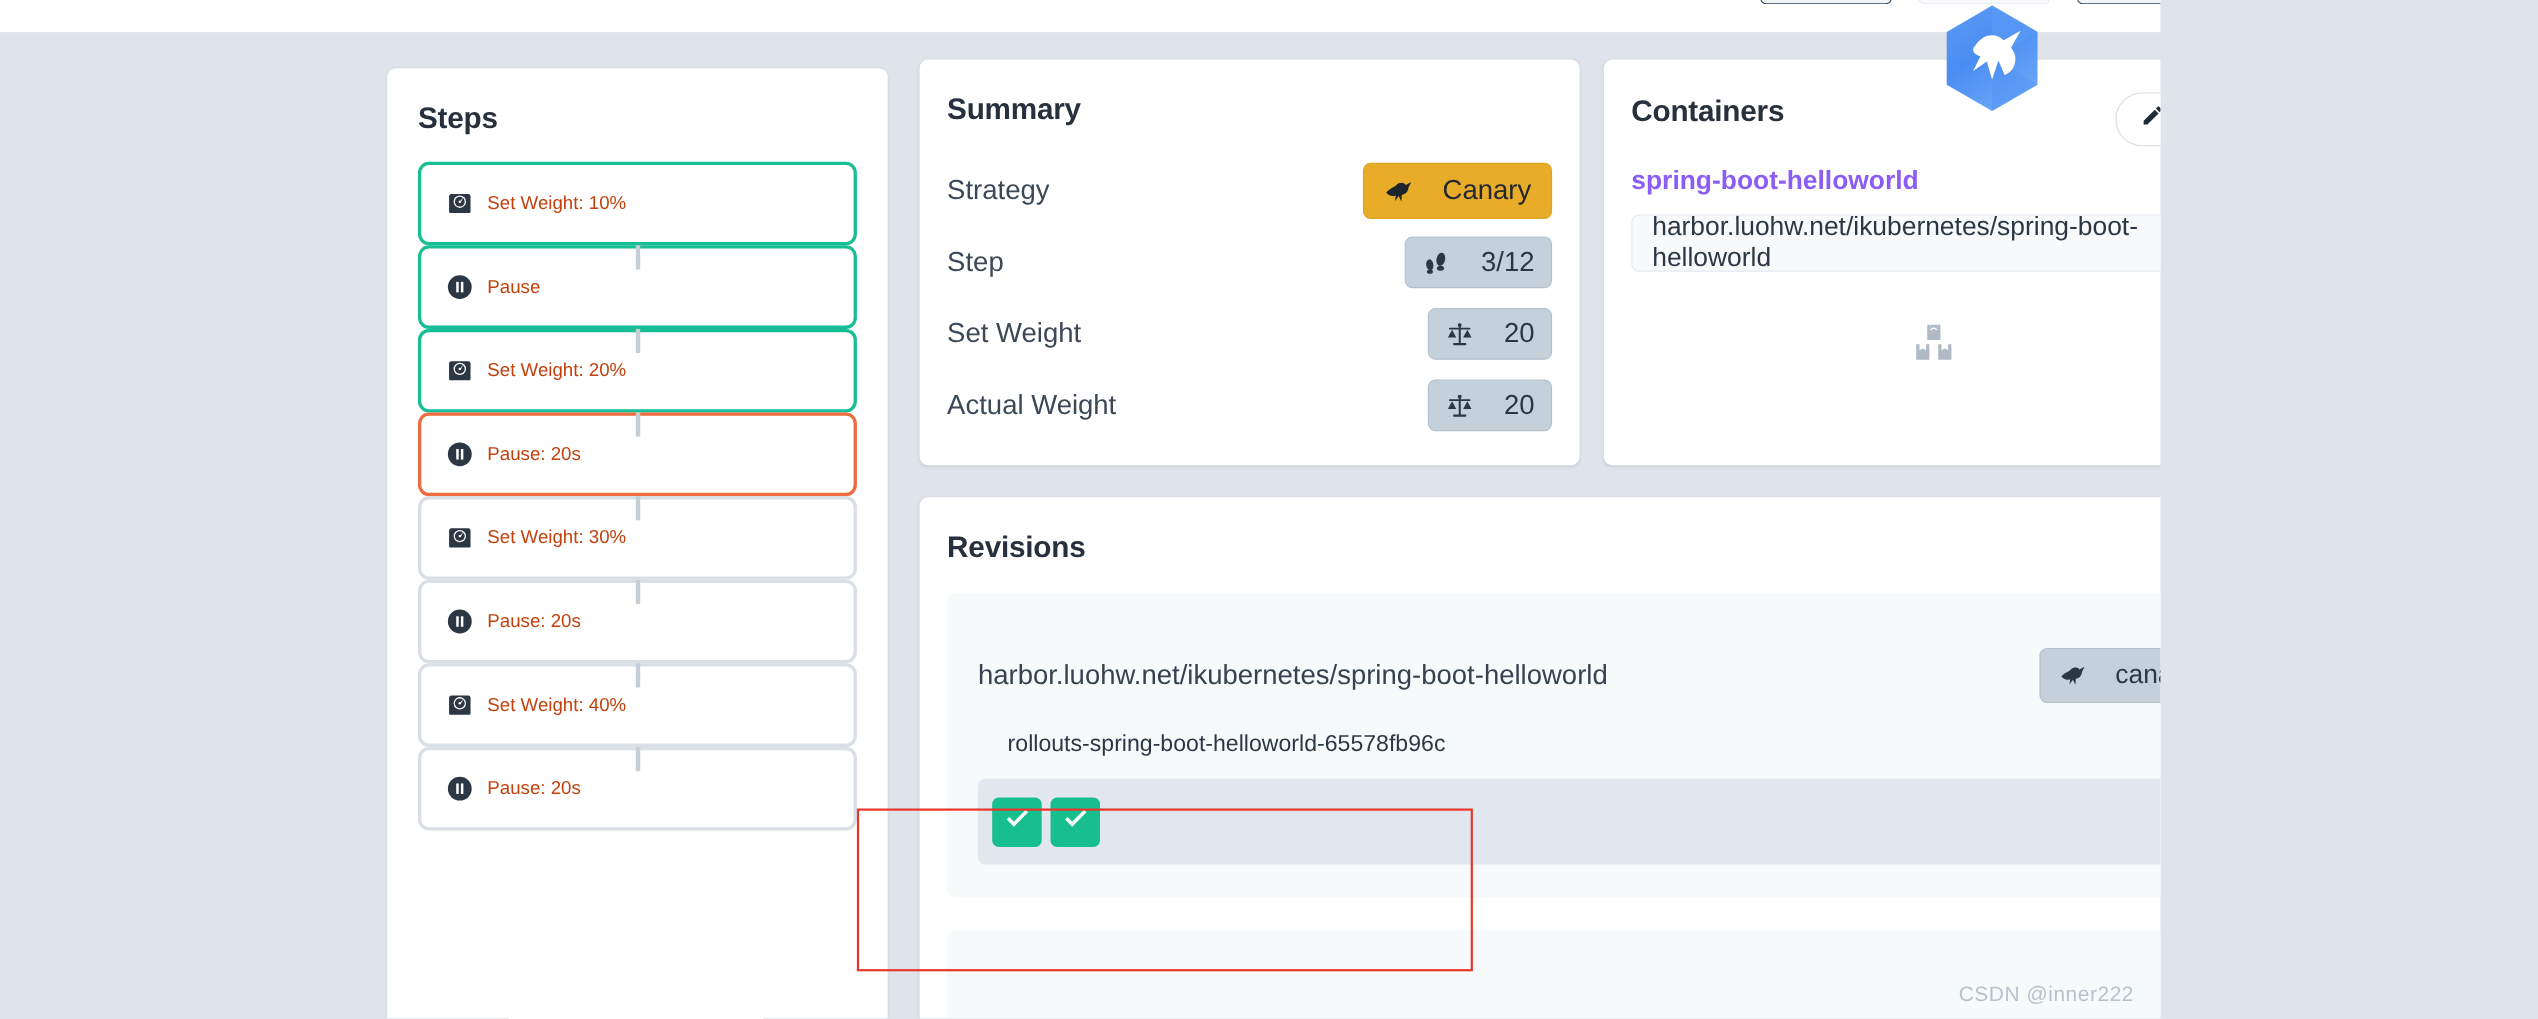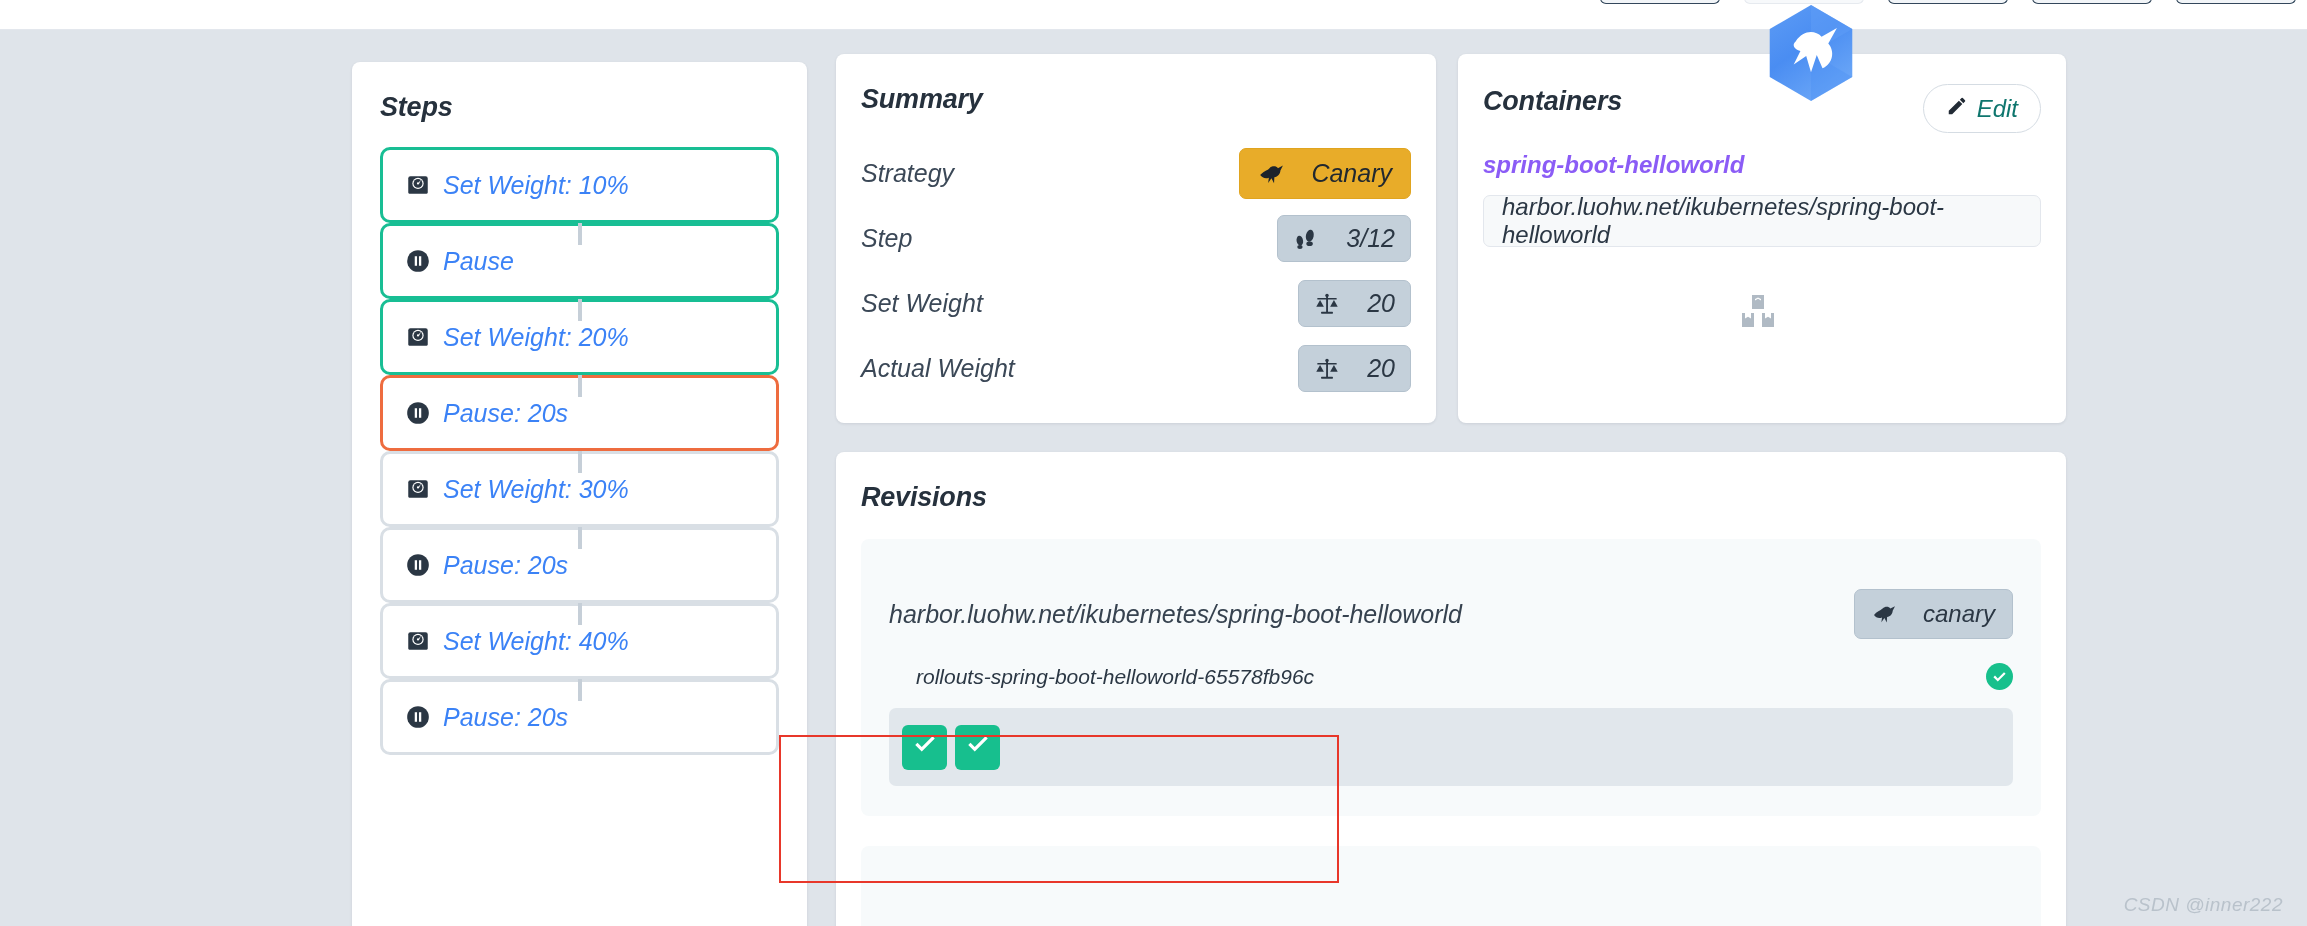--- a/index.html
+++ b/index.html
@@ -7,25 +7,24 @@
   html, body {
     width: 2307px;
     height: 926px;
     overflow: hidden;
     font-family: "Liberation Sans", sans-serif;
     background: #dfe4ea;
   }
 
   #app {
     position: relative;
-    width: 2307px;
+    width: 1964px;
     height: 926px;
     background: #dfe4ea;
     overflow: hidden;
-    font-style: italic;
   }
 
   
   .top-strip {
     position: absolute;
     top: 0; left: 0;
     width: 2307px;
     height: 30px;
     background: #ffffff;
     border-bottom: 1px solid #e3e7ed;
@@ -101,22 +100,22 @@
     border: 3px solid #d9dfe5;
     background: #ffffff;
     display: flex;
     align-items: center;
     padding-left: 22px;
     gap: 12px;
   }
   .step-box.done   { border-color: #18be94; }
   .step-box.active { border-color: #ee6c3f; }
   .step-label {
-    font-size: 25px;
-    color: #3b82f6;
+    font-size: 17px;
+    color: #c2410c;
   }
   .step-ico { width: 26px; height: 26px; flex: 0 0 26px; display:block; }
 
   
   #summary-card {
     left: 836px;
     top: 54px;
     width: 600px;
     height: 369px;
   }

